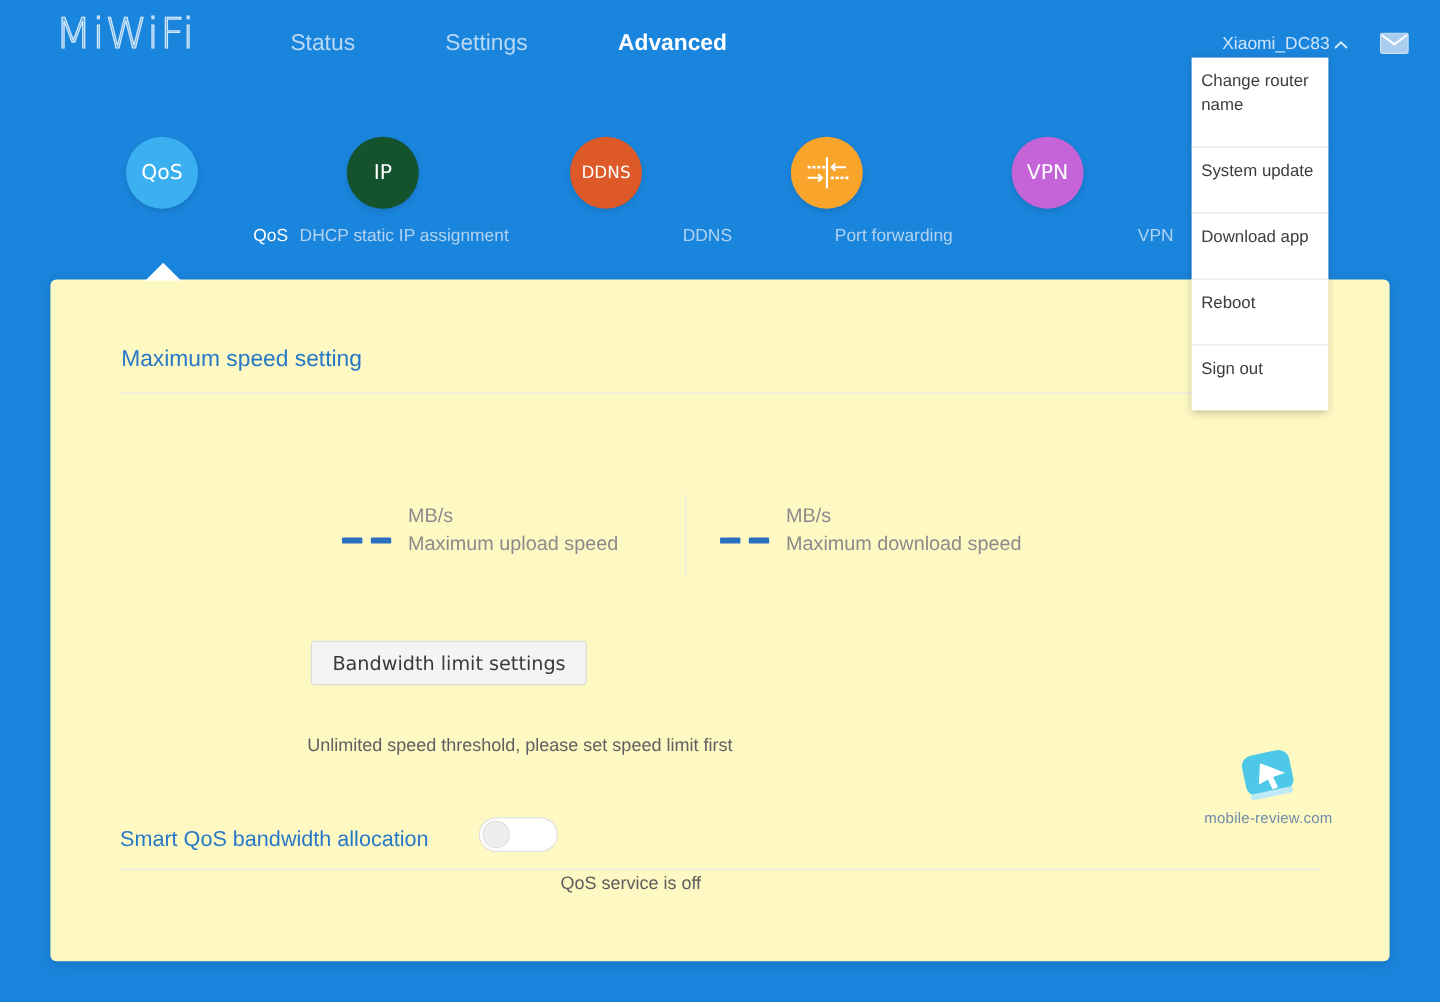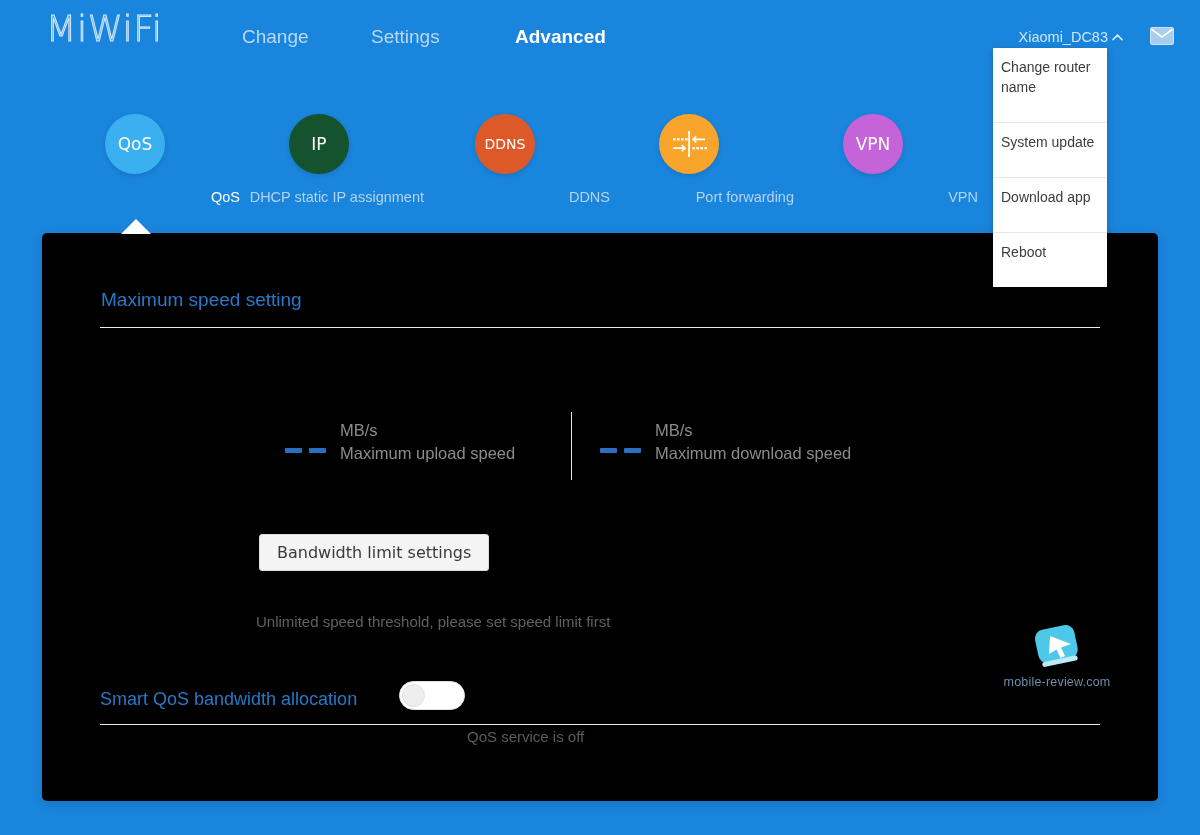--- a/index.html
+++ b/index.html
@@ -172,21 +172,21 @@
     border-bottom: 15px solid #ffffff;
     z-index: 12;
   }
 
   .card {
     position: absolute;
     left: 42px;
     top: 233px;
     width: 1116px;
     height: 568px;
-    background: #000000;
+    background: #fef9c3;
     border-radius: 5px;
     box-shadow: 0 3px 11px rgba(0,0,0,0.13);
     z-index: 10;
   }
 
   .card-title {
     position: absolute;
     left: 59px;
     top: 55px;
     font-size: 19px;
@@ -346,21 +346,21 @@
     letter-spacing: 0.2px;
   }
 </style>
 </head>
 <body>
 
 <div class="topbar">
 
   <div class="logo">MiWiFi</div>
 
-  <div class="nav-item nav-status">Change</div>
+  <div class="nav-item nav-status">Status</div>
   <div class="nav-item nav-settings">Settings</div>
   <div class="nav-item nav-advanced">Advanced</div>
 
   <div class="router-name">Xiaomi_DC83</div>
 
   <div class="caret-up">
     <svg width="13" height="13" viewBox="0 0 13 13">
       <path d="M2 8.6 L6.5 4.2 L11 8.6" fill="none" stroke="#d8e9fa" stroke-width="1.6" stroke-linecap="round"></path>
     </svg>
   </div>
@@ -371,20 +371,21 @@
       <path d="M1.5 2.2 L12 10 L22.5 2.2" fill="none" stroke="#ffffff" stroke-width="1.7"></path>
     </svg>
   </div>
 </div>
 
 <div class="dropdown">
   <div class="dd-item">Change router name</div>
   <div class="dd-item">System update</div>
   <div class="dd-item">Download app</div>
   <div class="dd-item">Reboot</div>
+  <div class="dd-item">Sign out</div>
 </div>
 
 <div class="iconrow">
 
   <div class="icon-cell c0 active">
     <div class="circle" style="background:#3ab0f0;">
       <span>QoS</span>
     </div>
     <div class="icon-label">QoS</div>
   </div>

